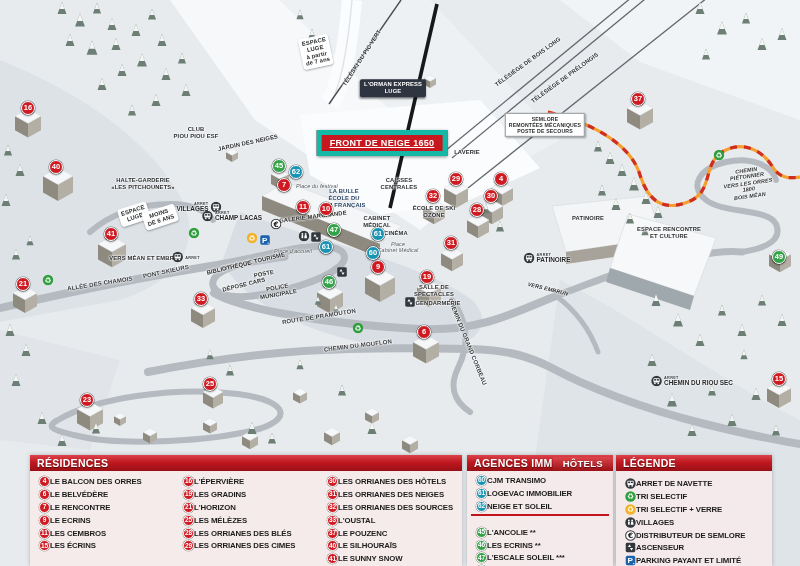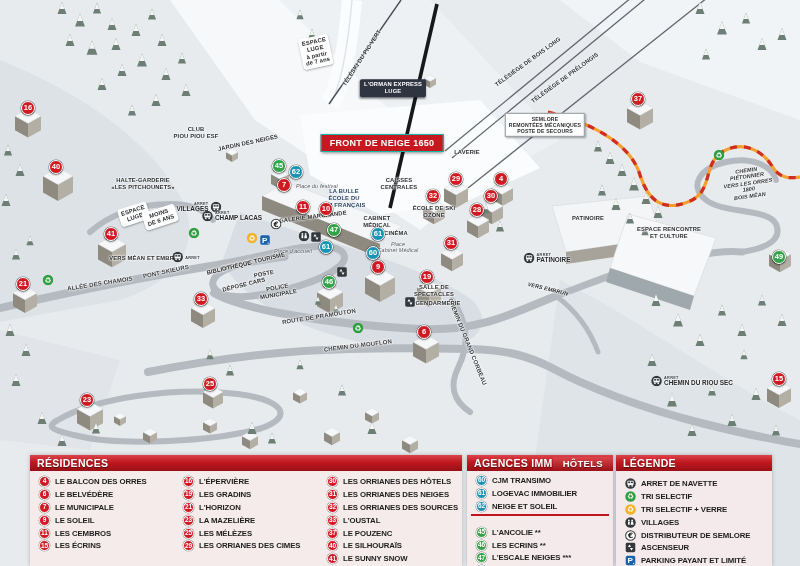--- a/index.html
+++ b/index.html
@@ -39,22 +39,22 @@
   .lbl.pill{background:rgba(255,255,255,.95);border-radius:3px;padding:2px 3px;
     box-shadow:0 1px 2px rgba(0,0,0,.35);text-shadow:none;}
   .lbl.badge-dark{background:#2e3440;color:#fff;padding:2px 4px;border-radius:2px;
     font-size:5.8px;text-shadow:none;box-shadow:0 1px 2px rgba(0,0,0,.4);}
   .lbl.box-white{background:#fff;border:1px solid #8e9398;padding:2px 3px;font-size:5.2px;
     text-shadow:none;box-shadow:1px 1px 2px rgba(0,0,0,.35);}
   .lbl.road{font-size:6px;color:#3a3d40;}
   #front-banner{
     position:absolute;transform:translate(-50%,-50%);z-index:35;
     background:#c8181f;color:#fff;font-weight:bold;font-size:9px;
-    padding:3px 8px;border:1px solid #14b8a6;letter-spacing:.3px;
-    box-shadow:0 1px 3px rgba(0,0,0,.45);white-space:nowrap;
+    padding:3px 8px;border:5px solid #14b8a6;letter-spacing:.3px;
+    box-shadow:0 1px 3px rgba(0,0,0,.45);white-space:nowrap;text-decoration:underline;
   }
 
   
   .busstop{position:absolute;transform:translate(-50%,-50%);display:flex;
     align-items:center;gap:2px;z-index:25;}
   .busstop.left{flex-direction:row-reverse;}
   .busstop .bs-txt{display:flex;flex-direction:column;line-height:1.05;
     text-shadow:0 0 2px #fff,0 0 2px #fff;}
   .busstop .bs-arret{font-size:3.8px;font-weight:bold;color:#3a3d40;letter-spacing:.3px;}
   .busstop .bs-name{font-size:6.4px;font-weight:bold;color:#26282a;white-space:nowrap;}
@@ -70,21 +70,21 @@
   #res-panel{left:30px;width:432px;}
   #ag-panel{left:467px;width:146px;}
   #lg-panel{left:616px;width:156px;}
   .panel-head{
     height:16px;background:linear-gradient(180deg,#dc444b 0%,#c01820 45%,#991016 100%);
     color:#fff;font-weight:bold;font-size:10.5px;line-height:16px;
     padding-left:7px;letter-spacing:.3px;text-shadow:0 1px 1px rgba(0,0,0,.5);
   }
   .res-cols{display:flex;padding-top:4px;}
   .res-col{width:144px;}
-  .leg-row{display:flex;align-items:center;gap:5px;padding:1px 2px 1px 9px;height:12.9px;}
+  .leg-row{display:flex;align-items:center;padding:1px 2px 1px 9px;height:12.9px;}
   .leg-num{flex:0 0 11px;width:11px;height:11px;border-radius:50%;
     color:#fff;font-weight:bold;font-size:6.5px;line-height:1;
     display:flex;align-items:center;justify-content:center;
     border:1px solid #fff;box-shadow:0 0 0 .5px rgba(0,0,0,.35);}
   .leg-num.red{background:#cf1a22;}
   .leg-num.blue{background:#1793b4;}
   .leg-num.green{background:#33a348;}
   .leg-lab{font-size:7.8px;font-weight:bold;color:#1c1c1c;letter-spacing:-.1px;white-space:nowrap;}
   .leg-ic{flex:0 0 11px;width:11px;height:11px;}
   #hotels-div{position:relative;height:12px;margin:1px 0 0 0;}
@@ -851,25 +851,25 @@
           <div class="leg-row">
             <span class="leg-num red">4</span>
             <span class="leg-lab">LE BALCON DES ORRES</span>
           </div>
           <div class="leg-row">
             <span class="leg-num red">6</span>
             <span class="leg-lab">LE BELVÉDÈRE</span>
           </div>
           <div class="leg-row">
             <span class="leg-num red">7</span>
-            <span class="leg-lab">LE MUNICIPALE</span>
+            <span class="leg-lab">LE RENCONTRE</span>
           </div>
           <div class="leg-row">
             <span class="leg-num red">9</span>
-            <span class="leg-lab">LE SOLEIL</span>
+            <span class="leg-lab">LE ECRINS</span>
           </div>
           <div class="leg-row">
             <span class="leg-num red">11</span>
             <span class="leg-lab">LES CEMBROS</span>
           </div>
           <div class="leg-row">
             <span class="leg-num red">15</span>
             <span class="leg-lab">LES ÉCRINS</span>
           </div>
         </div>
@@ -880,26 +880,26 @@
           </div>
           <div class="leg-row">
             <span class="leg-num red">19</span>
             <span class="leg-lab">LES GRADINS</span>
           </div>
           <div class="leg-row">
             <span class="leg-num red">21</span>
             <span class="leg-lab">L'HORIZON</span>
           </div>
           <div class="leg-row">
-            <span class="leg-num red">23</span>
-            <span class="leg-lab">LA MAZELIÈRE</span>
-          </div>
-          <div class="leg-row">
             <span class="leg-num red">25</span>
             <span class="leg-lab">LES MÉLÈZES</span>
+          </div>
+          <div class="leg-row">
+            <span class="leg-num red">28</span>
+            <span class="leg-lab">LES ORRIANES DES BLÉS</span>
           </div>
           <div class="leg-row">
             <span class="leg-num red">29</span>
             <span class="leg-lab">LES ORRIANES DES CIMES</span>
           </div>
         </div>
         <div class="res-col">
           <div class="leg-row">
             <span class="leg-num red">30</span>
             <span class="leg-lab">LES ORRIANES DES HÔTELS</span>
@@ -956,21 +956,21 @@
         <div class="leg-row">
           <span class="leg-num green">45</span>
           <span class="leg-lab">L'ANCOLIE **</span>
         </div>
         <div class="leg-row">
           <span class="leg-num green">46</span>
           <span class="leg-lab">LES ECRINS **</span>
         </div>
         <div class="leg-row">
           <span class="leg-num green">47</span>
-          <span class="leg-lab">L'ESCALE NEIGES ***</span>
+          <span class="leg-lab">L'ESCALE SOLEIL ***</span>
         </div>
         <div class="leg-row">
           <span class="leg-num green">49</span>
         </div>
       </div>
   </div>
 
   <div class="panel" id="lg-panel">
     <div class="panel-head">LÉGENDE</div>
     <div id="lg-list" style="padding-top:6px;">

